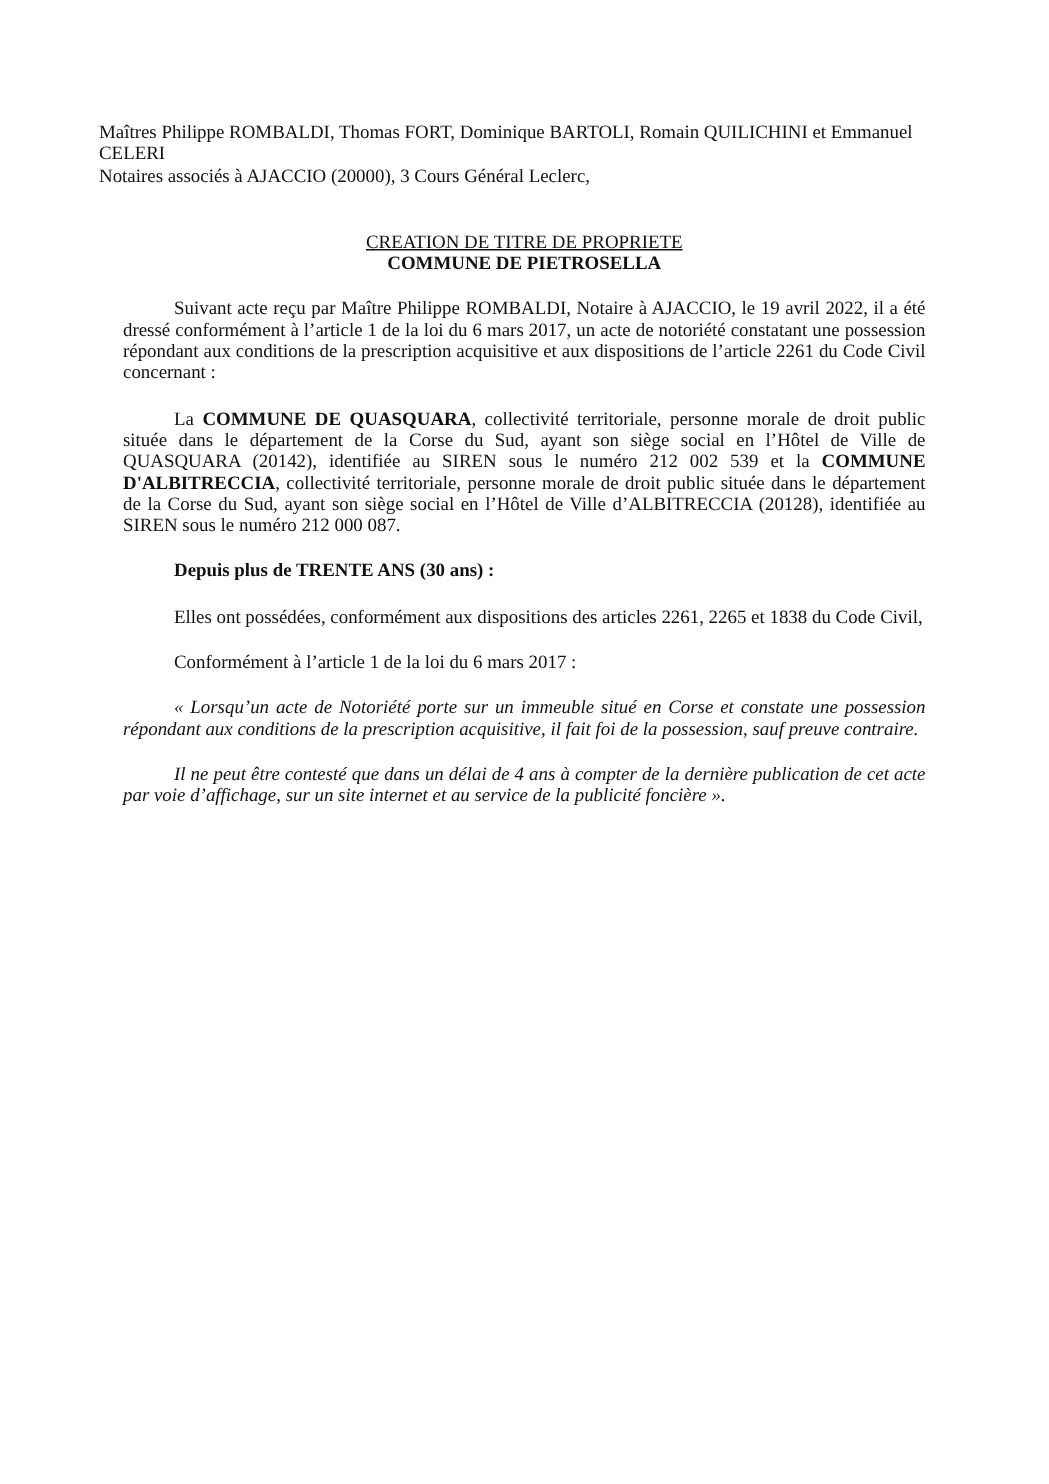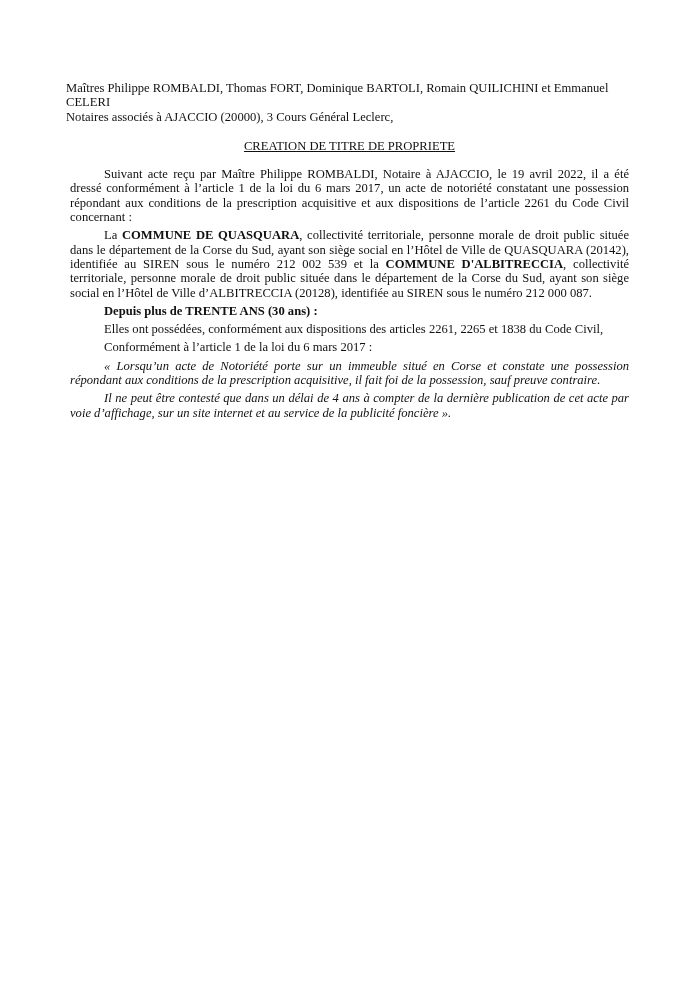--- a/index.html
+++ b/index.html
@@ -25,36 +25,36 @@
     }
     .ref {
       margin: 0;
     }
     .header-block {
       margin-top: 15px;
       text-align: left;
     }
     .header-block p { margin: 0; }
     .title-block {
-      margin-top: 15px;
+      margin-top: 30px;
       text-align: center;
     }
     .title-block p { margin: 0; }
     .title-underline {
       text-decoration: underline;
     }
     .title-bold {
       font-weight: bold;
     }
     .body {
       margin-top: 14px;
       text-align: justify;
     }
     .body p {
-      margin: 4px;
+      margin: 16px;
       text-indent: 34px;
     }
     .body .b { font-weight: bold; }
     .body .it { font-style: italic; }
     .email-line {
       margin-top: 14px !important;
     }
   </style>
 </head>
 <body>
@@ -63,20 +63,21 @@
 
 
   <div class="header-block">
     <p>Maîtres Philippe ROMBALDI, Thomas FORT, Dominique BARTOLI, Romain QUILICHINI et Emmanuel</p>
     <p>CELERI</p>
     <p>Notaires associés à AJACCIO (20000), 3 Cours Général Leclerc,</p>
   </div>
 
   <div class="title-block">
     <p class="title-underline">CREATION DE TITRE DE PROPRIETE</p>
+    <p class="title-bold">COMMUNE DE PIETROSELLA</p>
   </div>
 
   <div class="body">
     <p>Suivant acte reçu par Maître Philippe ROMBALDI, Notaire à AJACCIO, le 19 avril 2022, il a été dressé conformément à l’article 1 de la loi du 6 mars 2017, un acte de notoriété constatant une possession répondant aux conditions de la prescription acquisitive et aux dispositions de l’article 2261 du Code Civil concernant :</p>
 
     <p><span>La </span><span class="b">COMMUNE DE QUASQUARA</span><span>, collectivité territoriale, personne morale de droit public située dans le département de la Corse du Sud, ayant son siège social en l’Hôtel de Ville de QUASQUARA (20142), identifiée au SIREN sous le numéro 212 002 539 et la </span><span class="b">COMMUNE D'ALBITRECCIA</span><span>, collectivité territoriale, personne morale de droit public située dans le département de la Corse du Sud, ayant son siège social en l’Hôtel de Ville d’ALBITRECCIA (20128), identifiée au SIREN sous le numéro 212 000 087.</span></p>
 
     <p class="b">Depuis plus de TRENTE ANS (30 ans) :</p>
 
     <p>Elles ont possédées, conformément aux dispositions des articles 2261, 2265 et 1838 du Code Civil,</p>

